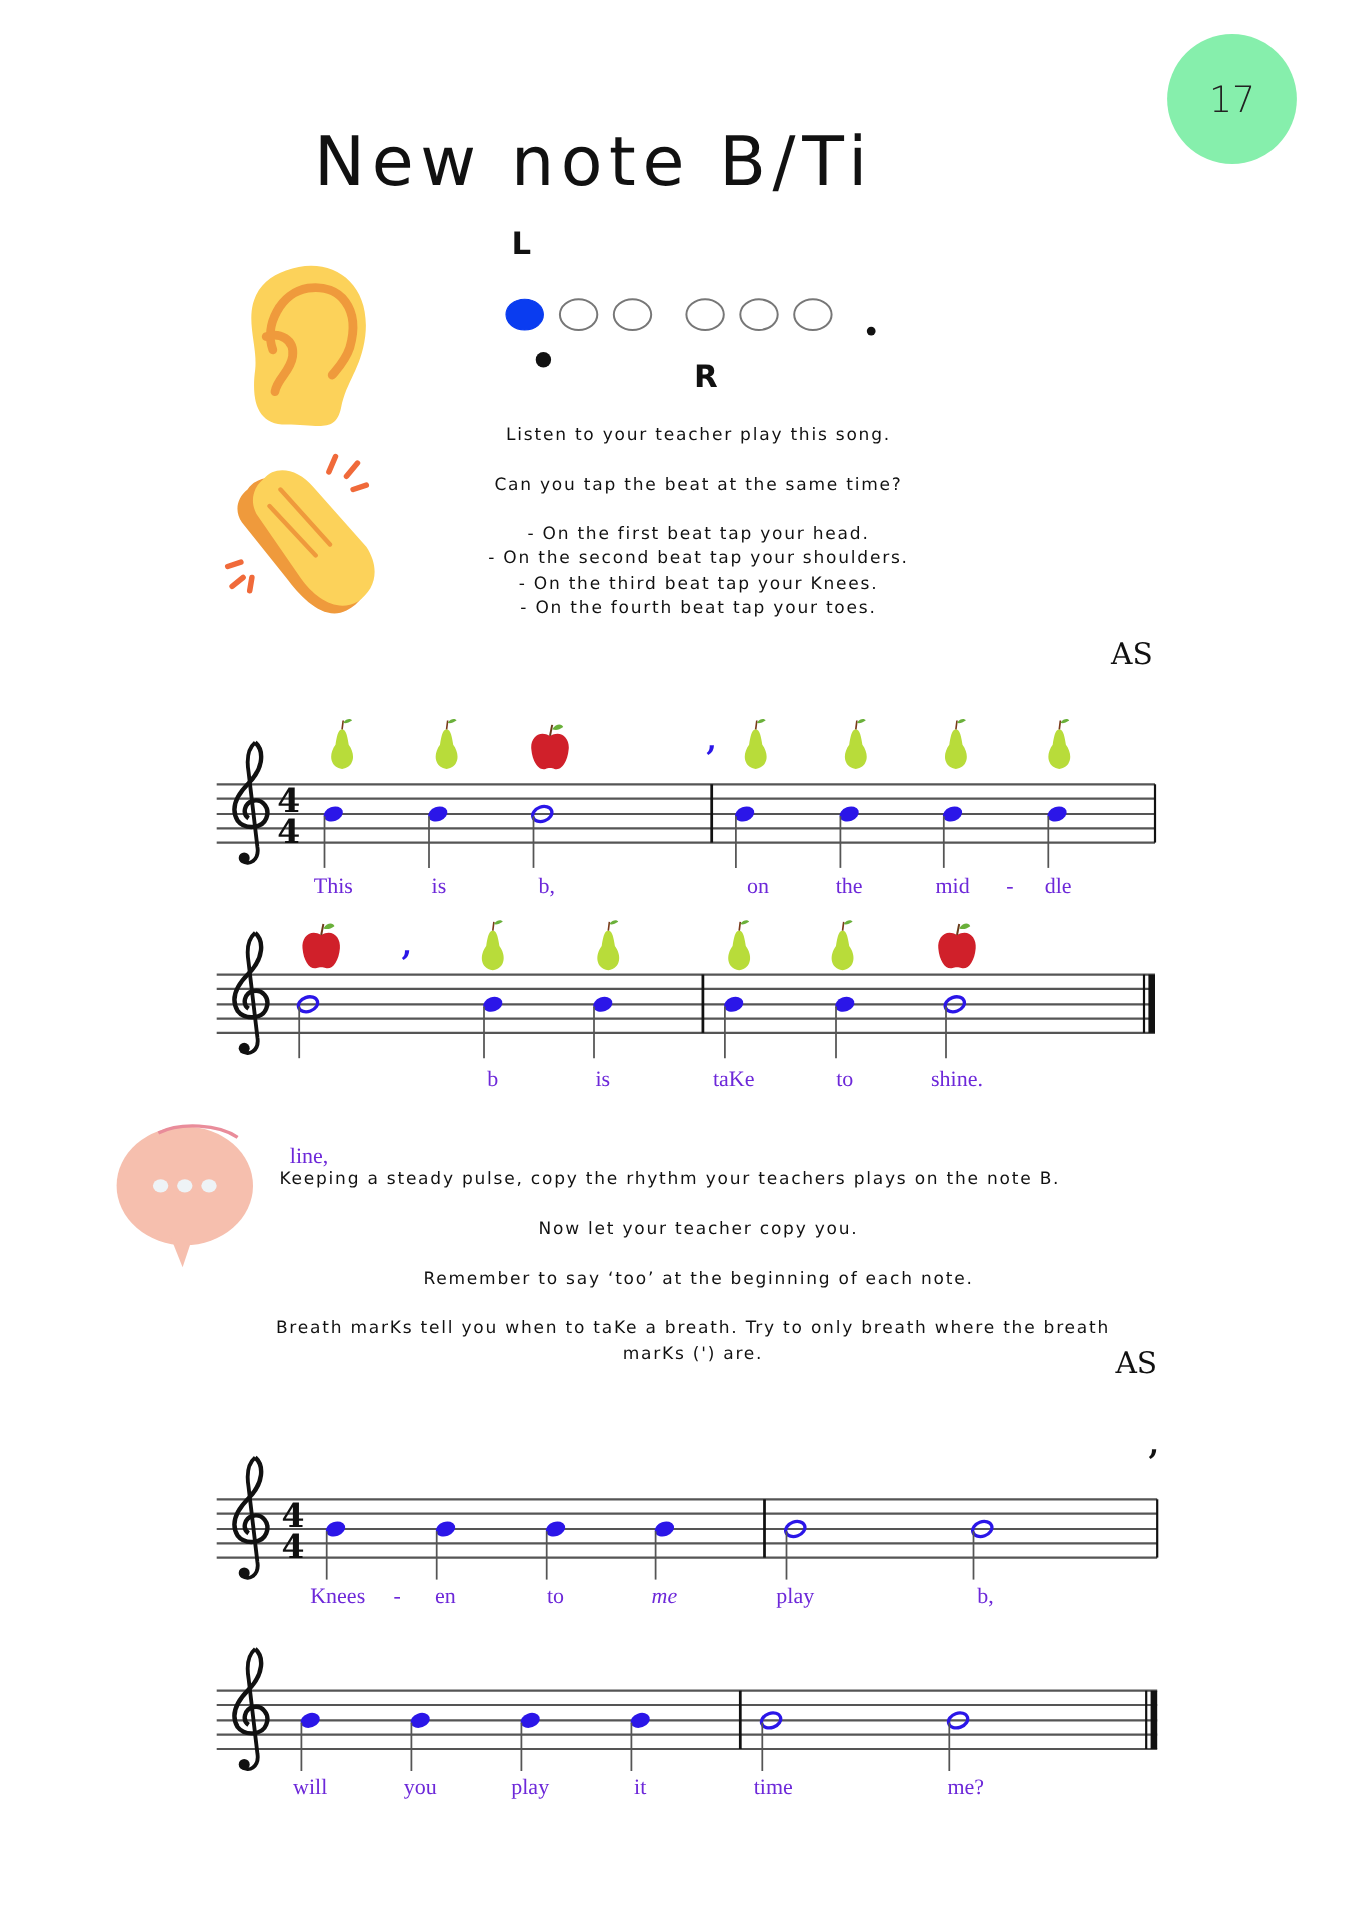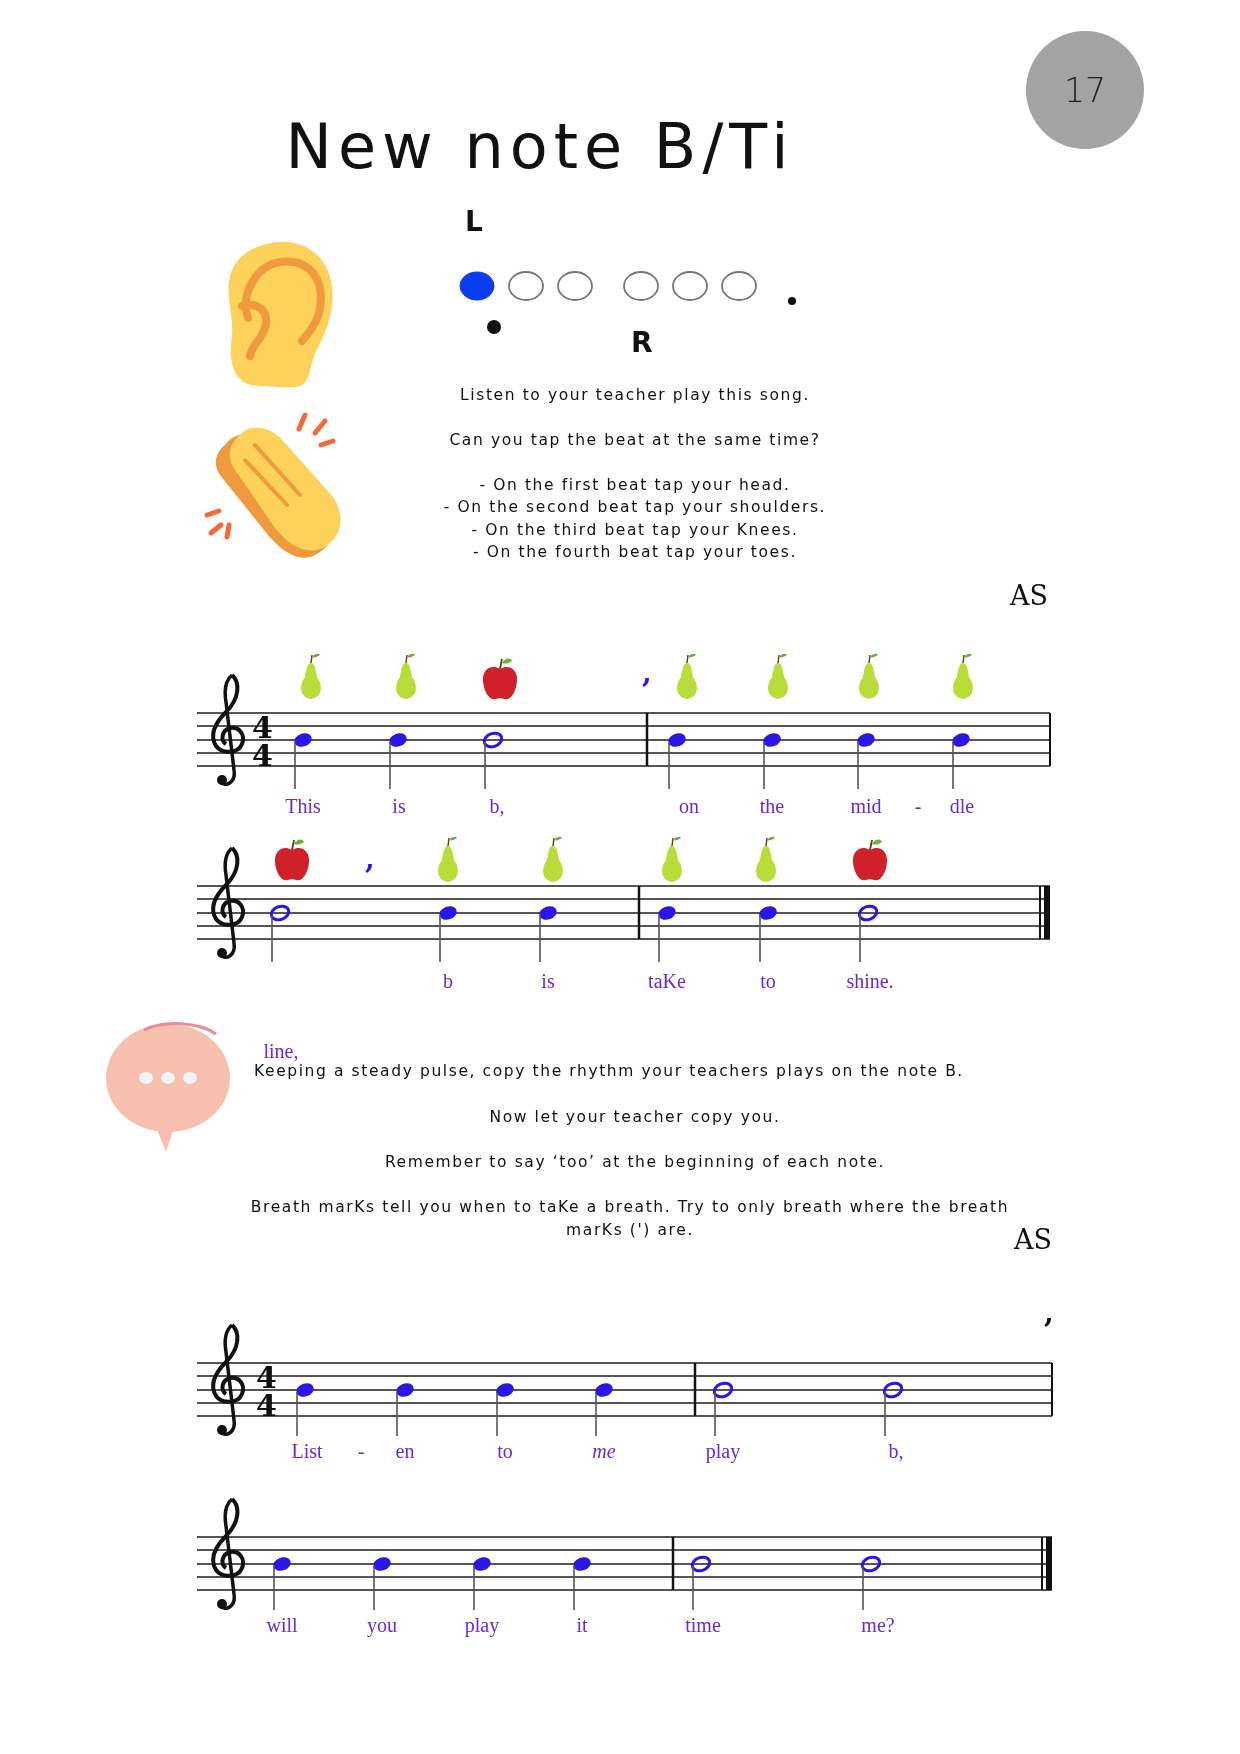--- a/index.html
+++ b/index.html
@@ -1,18 +1,18 @@
 <!DOCTYPE html>
 <html><head>
 <meta charset="utf-8">
 <style>
   html, body { margin: 0; padding: 0; background: #ffffff; }
   body { width: 1240px; height: 1754px; position: relative; overflow: hidden; font-family: "DejaVu Sans", sans-serif; color: #111; }
   .abs { position: absolute; }
-  .page-badge { left: 1026px; top: 31px; width: 118px; height: 118px; border-radius: 50%; background: #a3a3a3; display: flex; align-items: center; justify-content: center; font-family: "DejaVu Sans", sans-serif; font-weight: 300; font-size: 33px; color: #222; }
+  .page-badge { left: 1061px; top: 31px; width: 118px; height: 118px; border-radius: 50%; background: #86efac; display: flex; align-items: center; justify-content: center; font-family: "DejaVu Sans", sans-serif; font-weight: 300; font-size: 33px; color: #222; }
   .title { left: 0; width: 1080px; top: 110px; text-align: center; font-family: "DejaVu Sans", sans-serif; font-size: 62px; letter-spacing: 6px; font-weight: 400; color: #111; }
   .instr { font-family: "DejaVu Sans", sans-serif; font-size: 15.5px; letter-spacing: 1.6px; color: #111; text-align: center; }
   .as-mark { font-family: "DejaVu Serif", serif; font-size: 27px; color: #111; }
   .lyric { font-family: "Liberation Serif", serif; font-size: 20px; color: #6d28d9; position: absolute; white-space: nowrap; transform: translateX(-50%); }
   .fingering-label { font-family: "DejaVu Sans", sans-serif; font-weight: 900; font-size: 28px; color: #111; }
   svg { position: absolute; left: 0; top: 0; }
 </style>
 </head>
 <body>
 
@@ -248,21 +248,21 @@
 <div class="lyric" style="left:870px; top:970px;">shine.</div>
 
 <div class="abs instr" style="left:254px; top:1062px; text-align:left;">Keeping a steady pulse, copy the rhythm your teachers plays on the note B.</div>
 <div class="abs instr" style="left:0; width:1270px; top:1108px;">Now let your teacher copy you.</div>
 <div class="abs instr" style="left:0; width:1270px; top:1153px;">Remember to say ‘too’ at the beginning of each note.</div>
 <div class="abs instr" style="left:0; width:1260px; top:1198px;">Breath marKs tell you when to taKe a breath. Try to only breath where the breath</div>
 <div class="abs instr" style="left:0; width:1260px; top:1221px;">marKs (') are.</div>
 
 <div class="abs as-mark" style="left:1014px; top:1224px;">AS</div>
 
-<div class="lyric" style="left:307px; top:1440px;">List</div>
+<div class="lyric" style="left:307px; top:1440px;">Knees</div>
 <div class="lyric" style="left:361px; top:1440px;">-</div>
 <div class="lyric" style="left:405px; top:1440px;">en</div>
 <div class="lyric" style="left:505px; top:1440px;">to</div>
 <div class="lyric" style="left:604px; top:1440px;font-style:italic;">me</div>
 <div class="lyric" style="left:723px; top:1440px;">play</div>
 <div class="lyric" style="left:896px; top:1440px;">b,</div>
 
 <div class="lyric" style="left:282px; top:1614px;">will</div>
 <div class="lyric" style="left:382px; top:1614px;">you</div>
 <div class="lyric" style="left:482px; top:1614px;">play</div>

